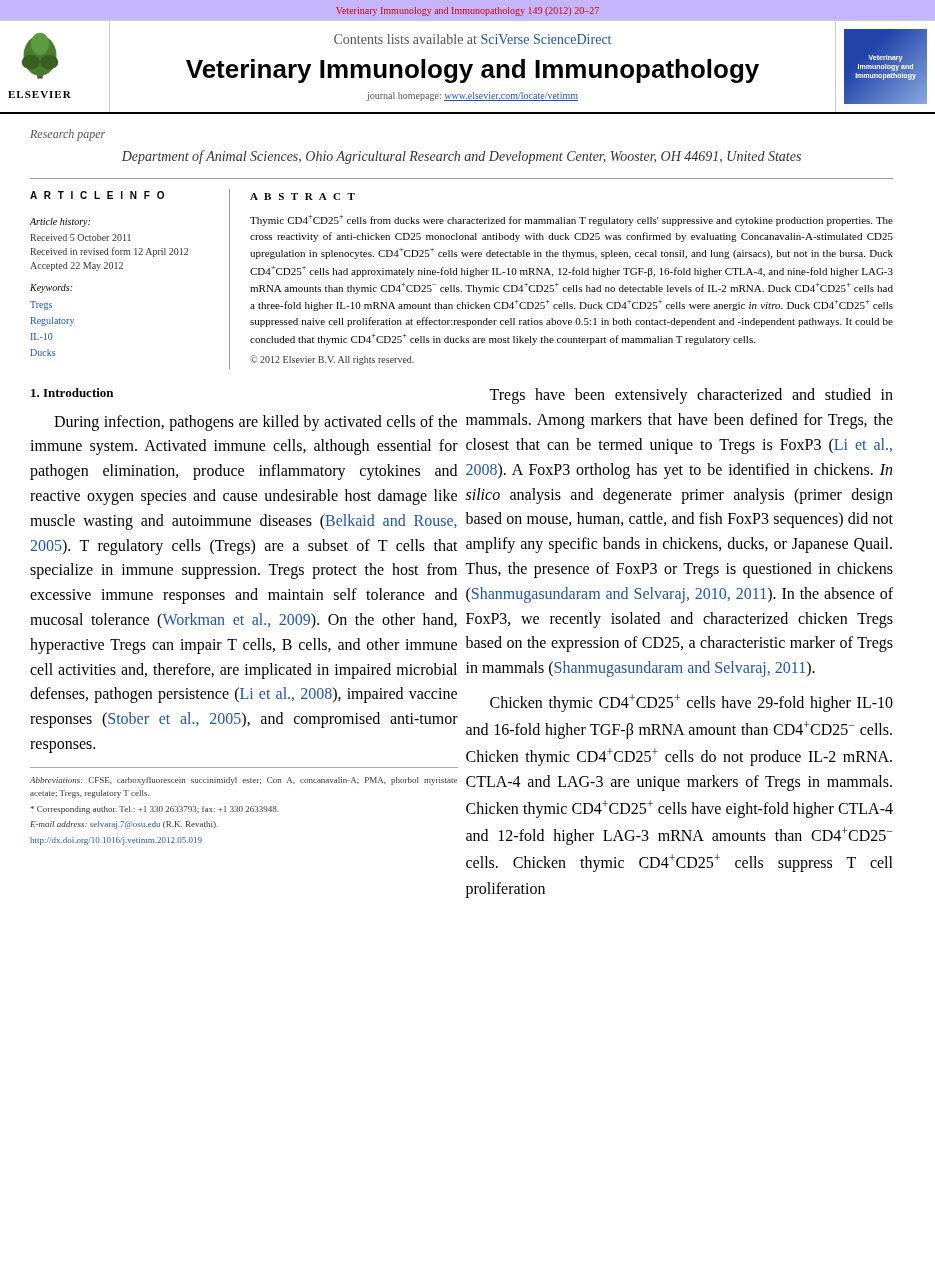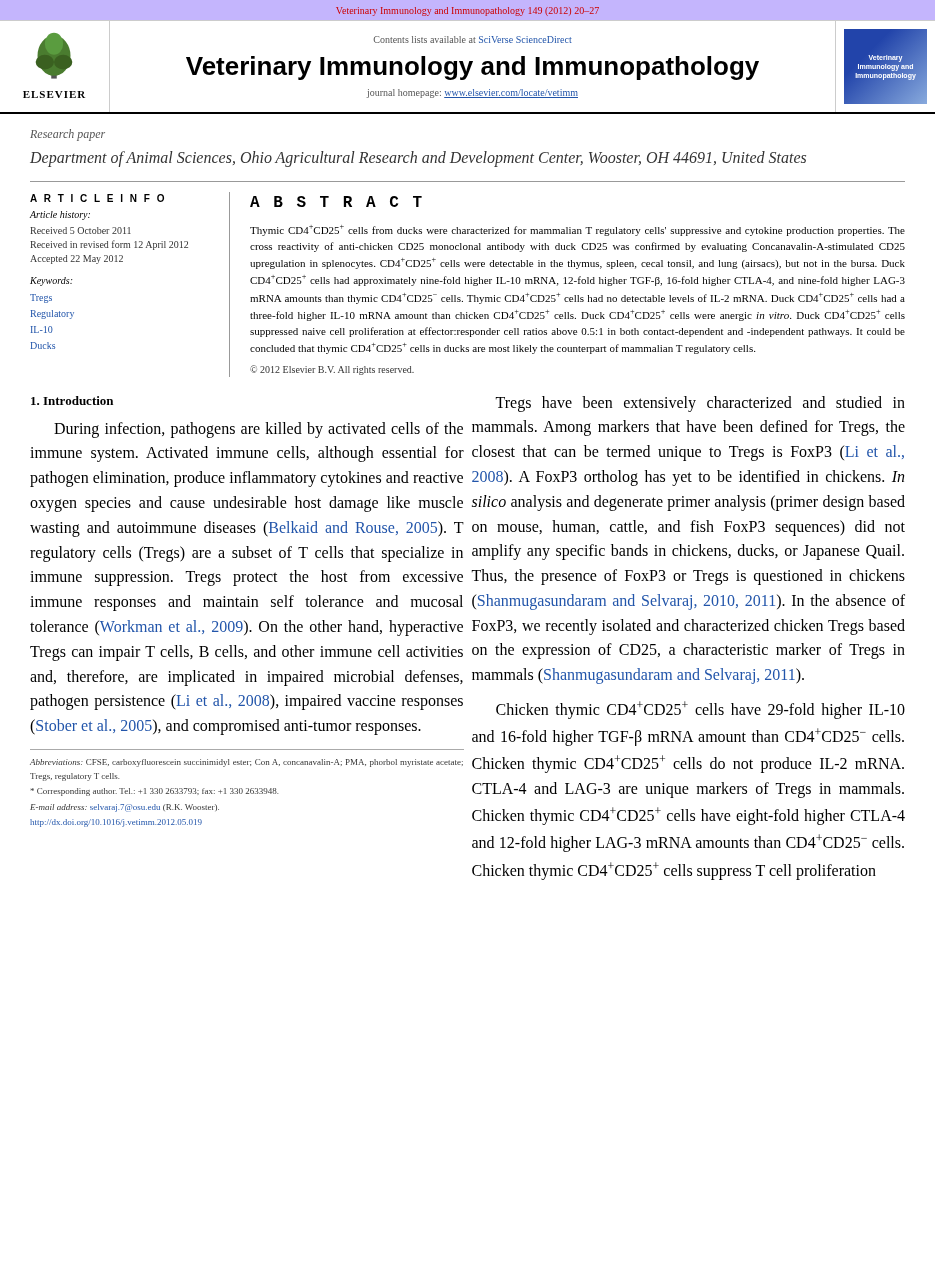--- a/index.html
+++ b/index.html
@@ -29,21 +29,20 @@
     .journal-header {
       display: flex;
       align-items: stretch;
       border-bottom: 2px solid #000;
       padding: 0;
     }
     .journal-header-left {
       width: 110px;
       display: flex;
       align-items: center;
-      justify-content: center;
       padding: 8px;
       border-right: 1px solid #ccc;
     }
     .elsevier-logo {
       display: flex;
       flex-direction: column;
       align-items: center;
     }
     .elsevier-tree {
       width: 60px;
@@ -58,21 +57,21 @@
     }
     .journal-header-center {
       flex: 1;
       display: flex;
       flex-direction: column;
       align-items: center;
       justify-content: center;
       padding: 8px 20px;
     }
     .sciverse-line {
-      font-size: 10px;
+      font-size: 14px;
       color: #555;
       margin-bottom: 4px;
     }
     .sciverse-link {
       color: #2255aa;
       text-decoration: none;
     }
     .journal-title-main {
       font-size: 26px;
       font-weight: bold;
@@ -107,21 +106,21 @@
       color: #fff;
       font-size: 7px;
       text-align: center;
       padding: 4px;
       font-family: Arial, sans-serif;
       font-weight: bold;
       line-height: 1.3;
     }
     
     .main-content {
-      padding: 12px 30px 16px 30px;
+      padding: 12px 42px 16px 30px;
     }
     .article-type {
       font-size: 12px;
       color: #555;
       font-style: italic;
       margin-bottom: 4px;
     }
     .article-title {
       font-size: 22px;
       font-weight: bold;
@@ -131,24 +130,25 @@
     }
     .article-title sup {
       font-size: 14px;
     }
     .authors {
       font-size: 13px;
       margin-bottom: 4px;
       color: #000;
     }
     .affiliation {
-      font-size: 16px;
+      font-size: 14px;
       color: #333;
       font-style: italic;
       margin-bottom: 12px;
+      text-align: center;
     }
     
     .two-col {
       display: flex;
       gap: 20px;
       border-top: 1px solid #999;
       padding-top: 10px;
       margin-bottom: 14px;
     }
     .article-info {
@@ -156,21 +156,21 @@
       flex-shrink: 0;
       border-right: 1px solid #999;
       padding-right: 14px;
     }
     .article-info h4 {
       font-family: Arial, sans-serif;
       font-size: 10px;
       letter-spacing: 2px;
       text-transform: uppercase;
       color: #000;
-      margin-bottom: 2px;
+      margin-bottom: 12px;
     }
     .info-section {
       margin-bottom: 8px;
     }
     .info-section h5 {
       font-size: 10px;
       font-style: italic;
       font-weight: normal;
       margin-bottom: 2px;
       color: #000;
@@ -186,22 +186,22 @@
       line-height: 1.6;
     }
     .keyword-link {
       color: #2255aa;
       text-decoration: none;
     }
     .abstract-col {
       flex: 1;
     }
     .abstract-col h4 {
-      font-family: Liberation Mono, monospace;
-      font-size: 16px;
+      font-family: Liberation Serif, serif;
+      font-size: 11px;
       letter-spacing: 2px;
       text-transform: uppercase;
       color: #000;
       margin-bottom: 6px;
     }
     .abstract-text {
       font-size: 11px;
       line-height: 1.5;
       color: #000;
       text-align: justify;
@@ -360,21 +360,21 @@
             <em><span>Abbreviations:</span></em>
             <span>CFSE, carboxyfluorescein succinimidyl ester; Con A, concanavalin-A; PMA, phorbol myristate acetate; Tregs, regulatory T cells.</span>
           </p>
           <p>
             <span>* Corresponding author.</span>
             <span>Tel.: +1 330 2633793; fax: +1 330 2633948.</span>
           </p>
           <p>
             <em>E-mail address:</em>
             <a class="ref-link" href="#">selvaraj.7@osu.edu</a>
-            <span>(R.K. Wooster).</span>
+            <span>(R.K. Revathi).</span>
           </p>
           <p>
             <a class="ref-link" href="#">http://dx.doi.org/10.1016/j.vetimm.2012.05.019</a>
           </p>
         </div>
       </div>
 
       <div class="body-col">
         <p class="body-para">
           Tregs have been extensively characterized and studied in mammals. Among markers that have been defined for Tregs, the closest that can be termed unique to Tregs is FoxP3 (<a class="ref-link" href="#">Li et al., 2008</a>). A FoxP3 ortholog has yet to be identified in chickens. <em>In silico</em> analysis and degenerate primer analysis (primer design based on mouse, human, cattle, and fish FoxP3 sequences) did not amplify any specific bands in chickens, ducks, or Japanese Quail. Thus, the presence of FoxP3 or Tregs is questioned in chickens (<a class="ref-link" href="#">Shanmugasundaram and Selvaraj, 2010, 2011</a>). In the absence of FoxP3, we recently isolated and characterized chicken Tregs based on the expression of CD25, a characteristic marker of Tregs in mammals (<a class="ref-link" href="#">Shanmugasundaram and Selvaraj, 2011</a>).

